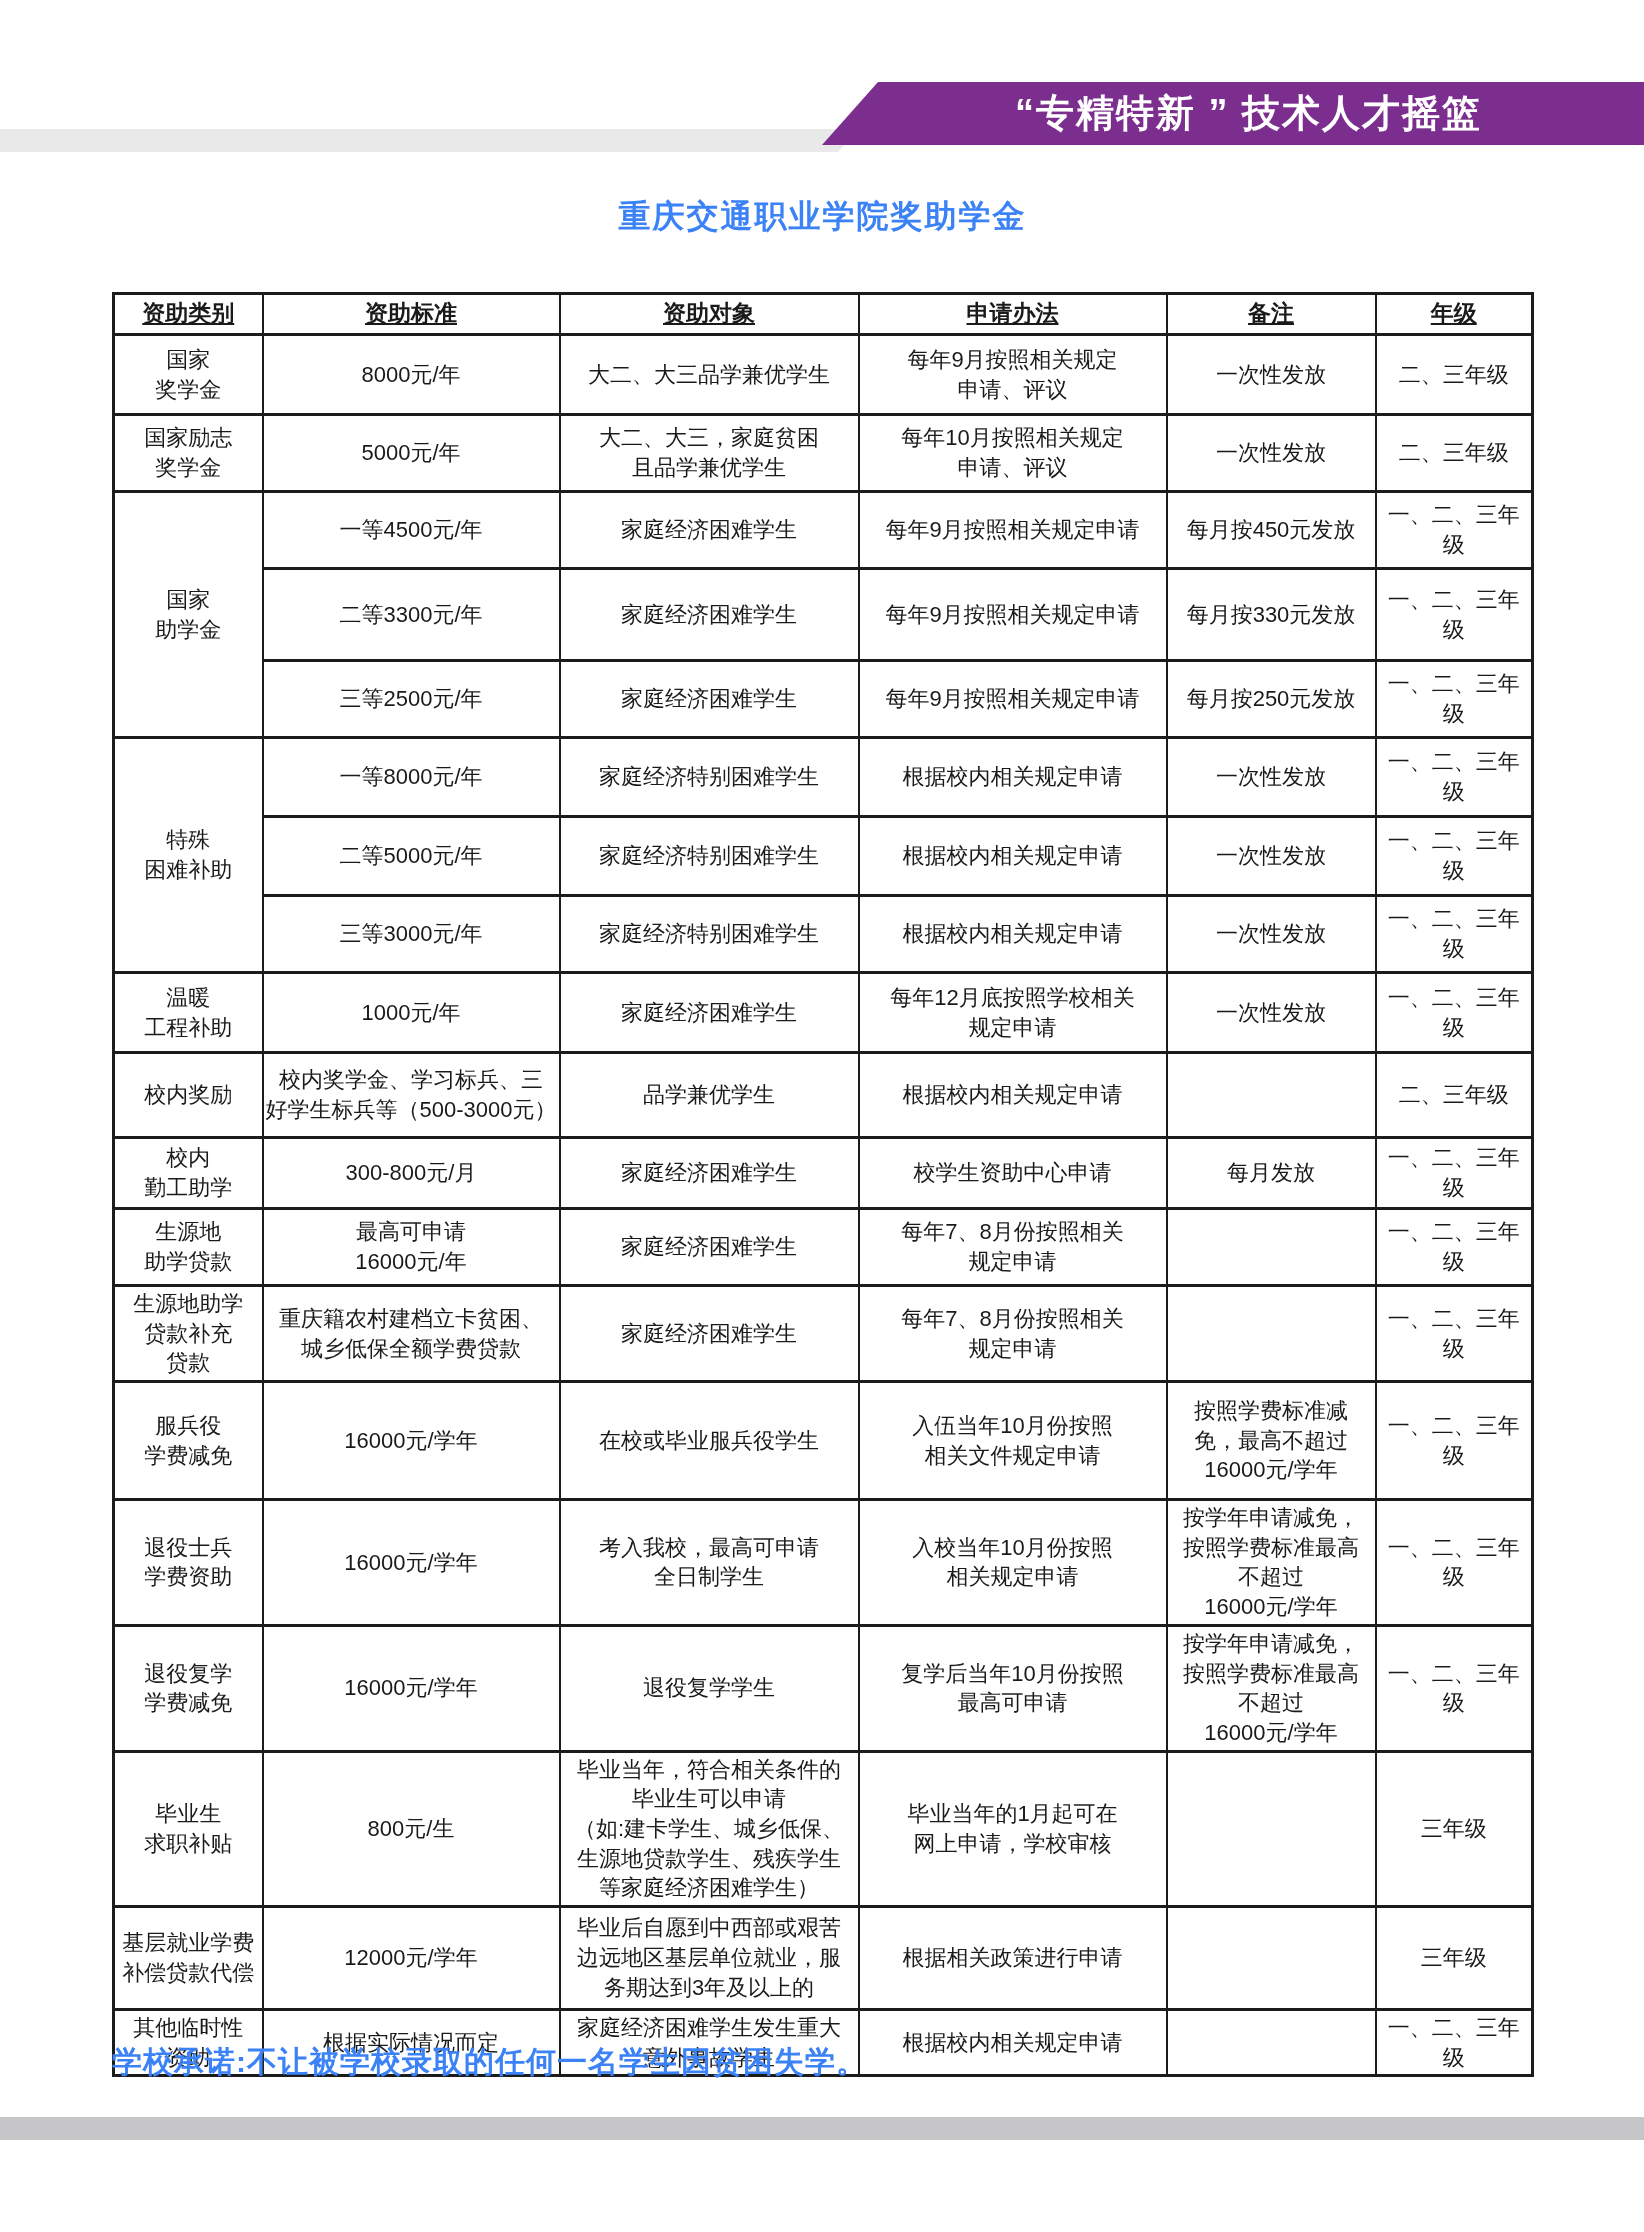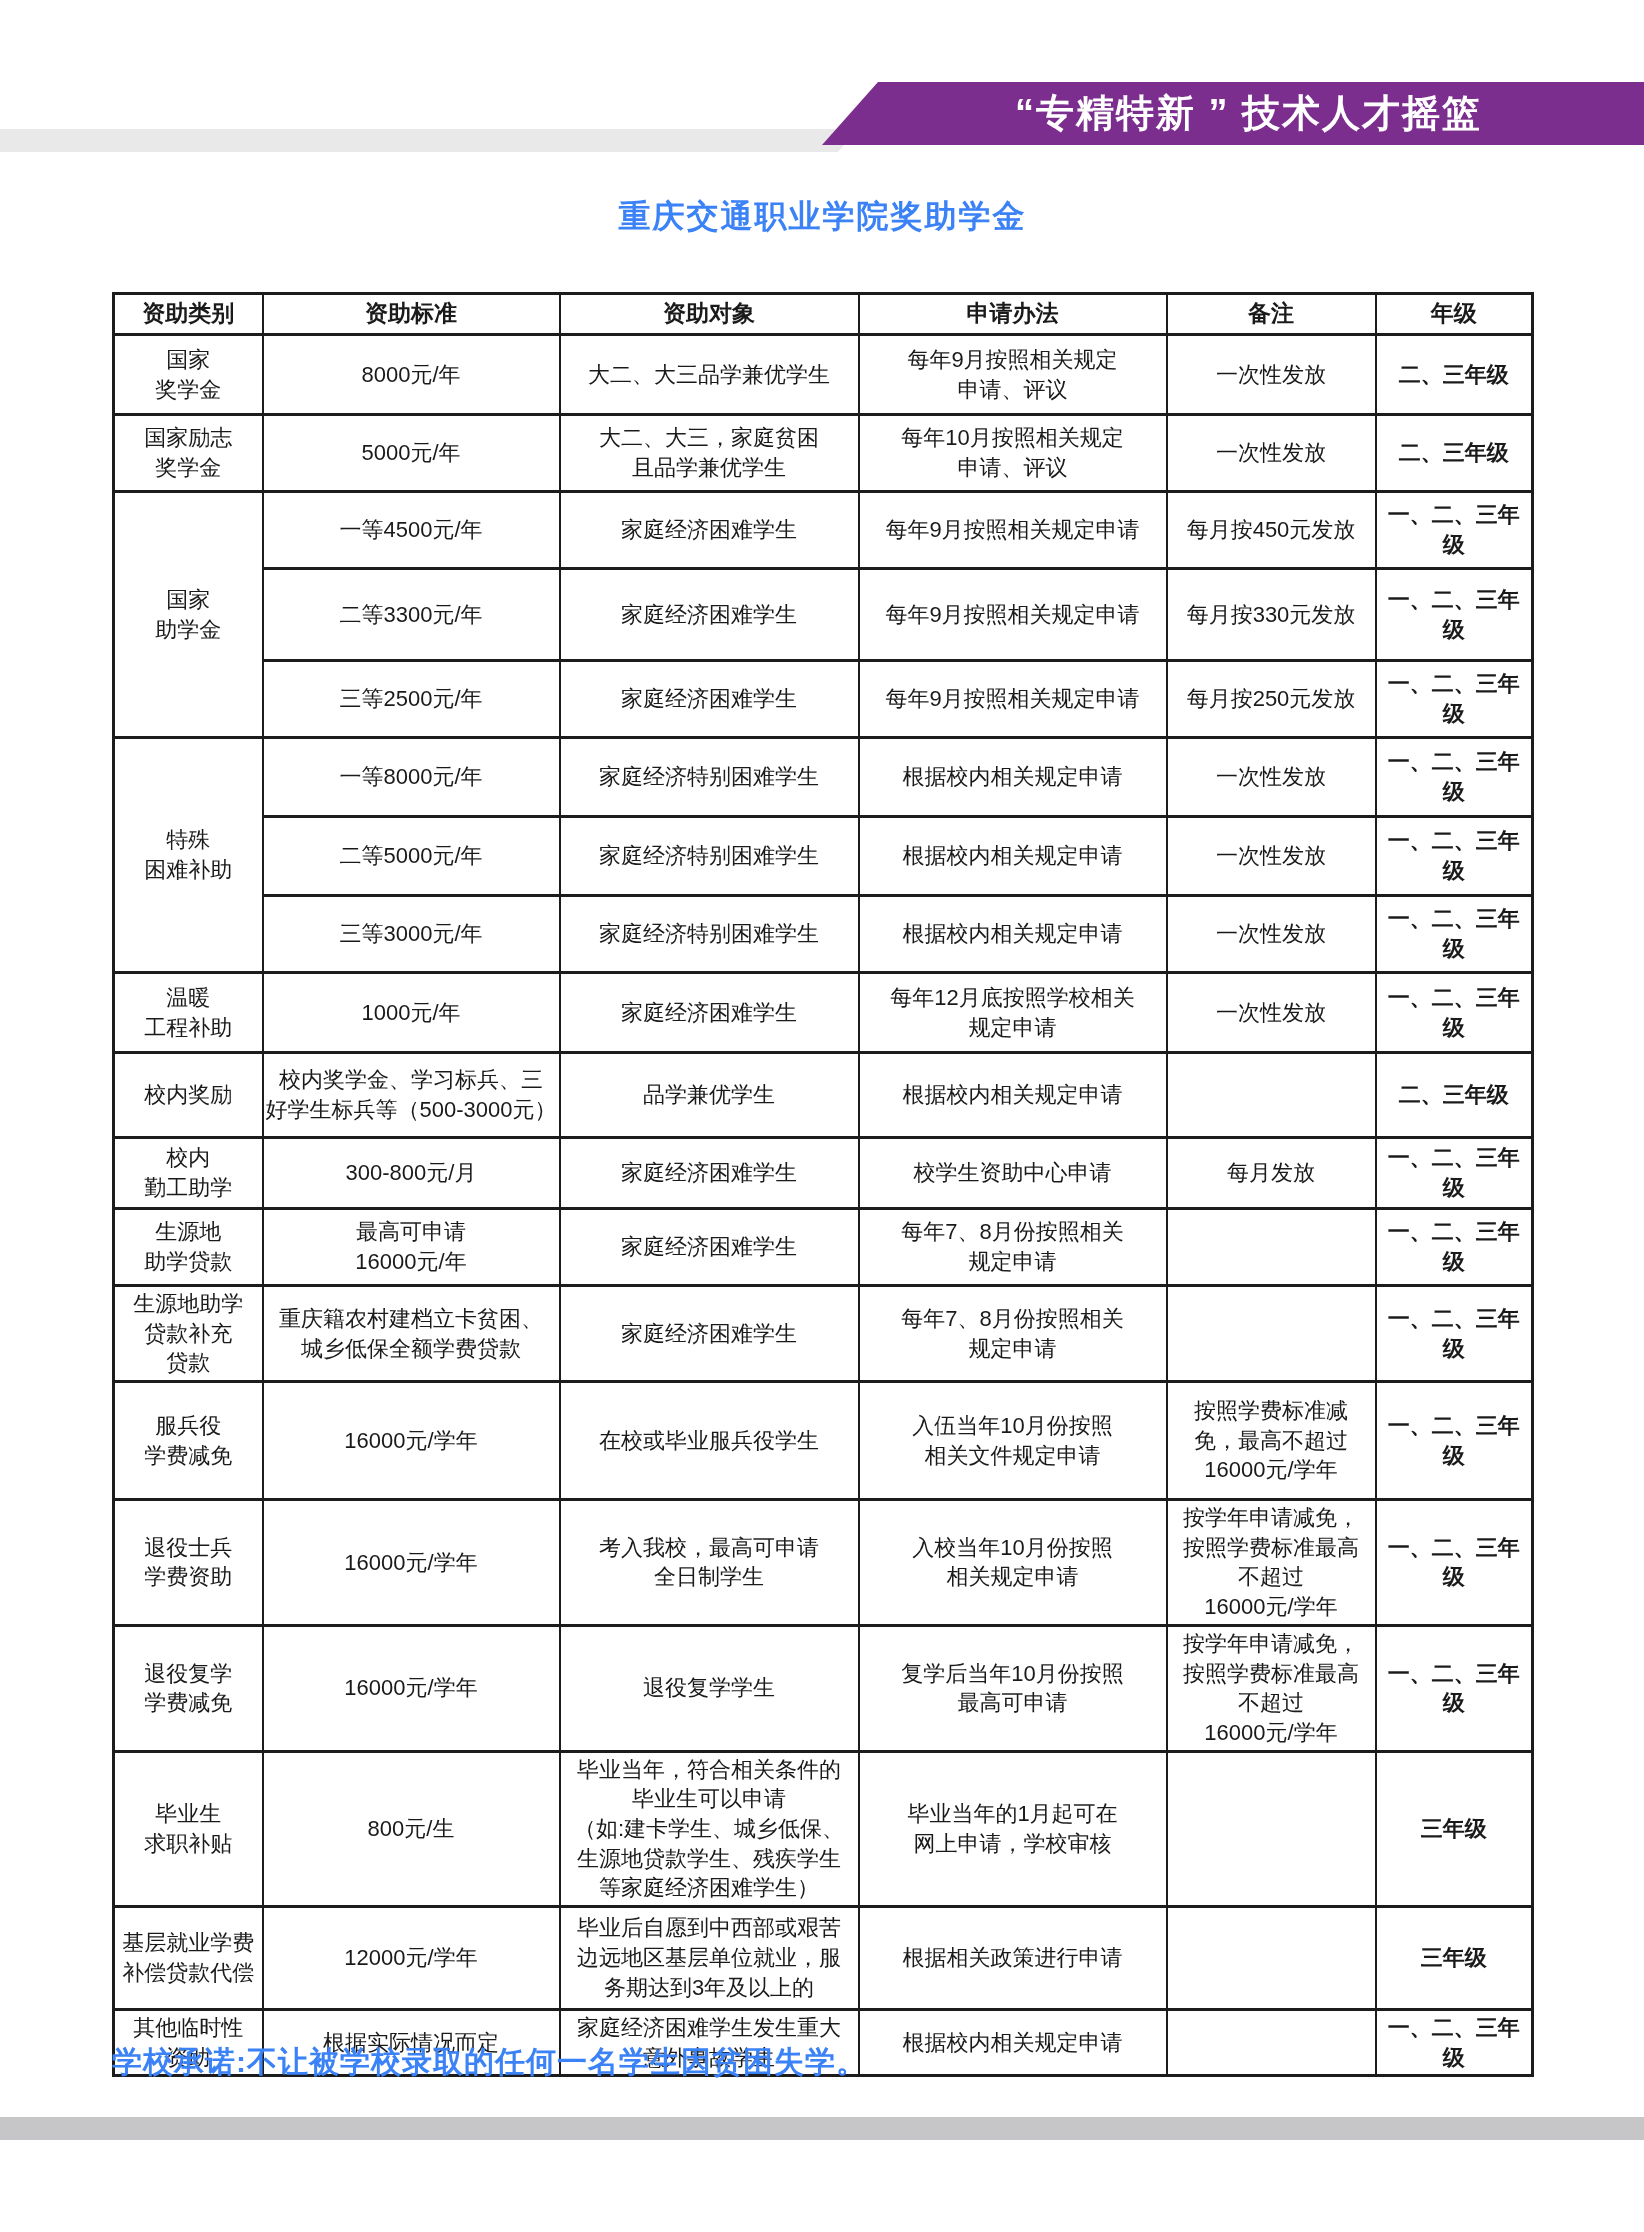--- a/index.html
+++ b/index.html
@@ -76,22 +76,23 @@
     padding: 2px 2px;
     font-size: 22px;
     line-height: 1.35;
     white-space: pre-line;
     overflow: hidden;
   }
   table.aid-table th {
     font-size: 23px;
     font-weight: 700;
     white-space: nowrap;
-  }
-  td.col-grade { font-size: 21px; padding: 0; font-weight: bold; }
+    text-decoration: underline;
+  }
+  td.col-grade { font-size: 21px; padding: 0; }
 
   
   .promise {
     position: absolute;
     left: 112px; top: 2042px;
     font-size: 30px;
     font-weight: 700;
     color: #3b82f6;
     letter-spacing: 1px;
     white-space: nowrap;

